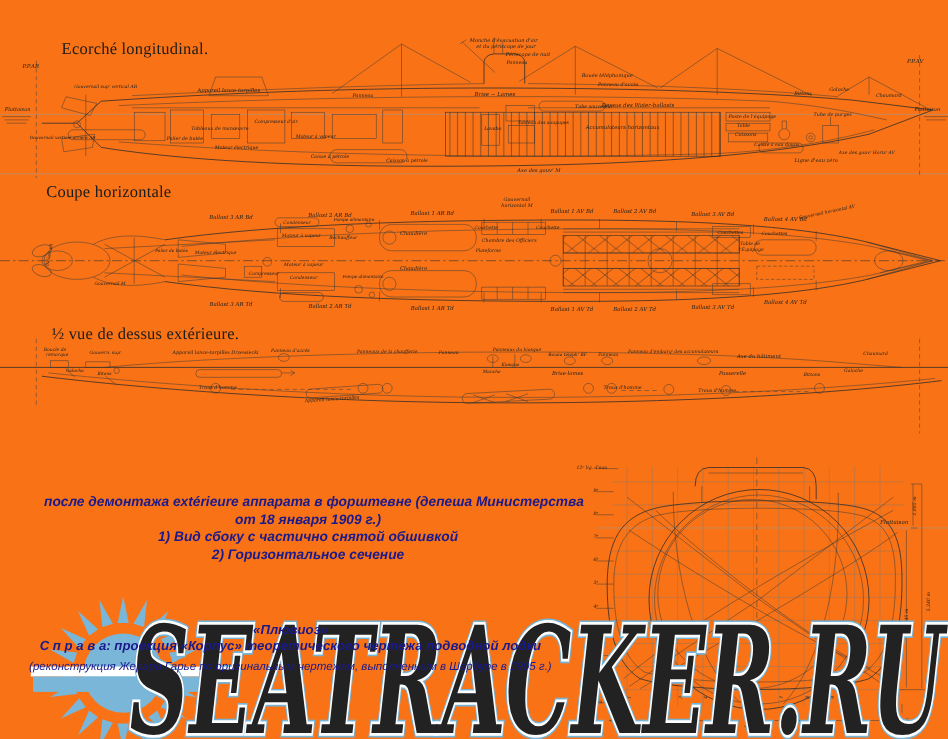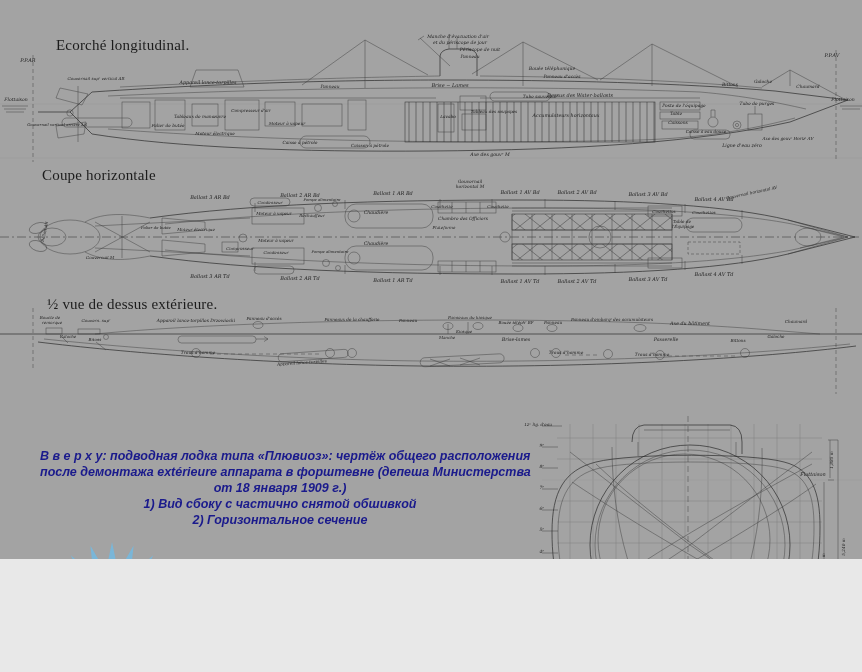--- a/index.html
+++ b/index.html
@@ -1,16 +1,16 @@
 <!DOCTYPE html>
 <html><head>
 <meta charset="utf-8">
 <style>
   html,body{margin:0;padding:0;background:#e8e8e8;}
-  #page{position:relative;width:862px;height:559px;background:#a3a3a3;overflow:hidden;
+  #page{position:relative;width:862px;height:672px;background:#f97316;overflow:hidden;
         font-family:"Liberation Serif", serif;}
   .view-title{position:absolute;font-family:"Liberation Serif",serif;font-size:15px;color:#1c1c1c;
               letter-spacing:.2px;white-space:nowrap;}
   svg{position:absolute;left:0;overflow:visible;}
   svg text{font-family:"DejaVu Serif",serif;fill:#222;font-style:italic;}
   .draw{stroke:#2b2b2b;fill:none;stroke-width:.7;}
   .thin{stroke:#3a3a3a;fill:none;stroke-width:.45;}
   .faint{stroke:#9a9a9a;fill:none;stroke-width:.5;}
   .dash{stroke:#444;fill:none;stroke-width:.5;stroke-dasharray:4 3;}
   .dashdot{stroke:#333;fill:none;stroke-width:.55;stroke-dasharray:9 3 2 3;}
@@ -353,21 +353,20 @@
         <text x="269" y="222" font-size="4" text-anchor="middle" transform="rotate(-90 269 222)">10</text>
       </g>
   <text x="301" y="64" font-size="5" text-anchor="middle">Flottaison</text>
       <text x="176" y="250" font-size="5.5" text-anchor="middle">4,970 m</text>
       <text x="321" y="48" font-size="4.2" text-anchor="middle" transform="rotate(-90 321 48)">1,885 m</text>
       <text x="313" y="150" font-size="4.2" text-anchor="middle" transform="rotate(-90 313 150)">4,645 m</text>
       <text x="333" y="135" font-size="4.2" text-anchor="middle" transform="rotate(-90 333 135)">5,240 m</text>
     </svg>
 
   <div class="caption" id="caption-top" style="left:40px;top:448px;width:480px;">
-    <div class="b">В в е р х у: подводная лодка типа «Плювиоз»: чертёж общего расположения</div>
     <div class="b">после демонтажа extérieure аппарата в форштевне (депеша Министерства</div>
     <div class="b">от 18 января 1909 г.)</div>
     <div class="b">1) Вид сбоку с частично снятой обшивкой</div>
     <div class="b">2) Горизонтальное сечение</div>
   </div>
 
   <svg id="watermark" style="top:540px;" width="862" height="132" viewBox="0 0 862 132">
     <g id="sun">
       <g id="sun-rays">
           <polygon points="157.72198050600804,66.95019816148996 182,72 157.72198050600804,77.04980183851004" fill="#7ab6d8"></polygon>

